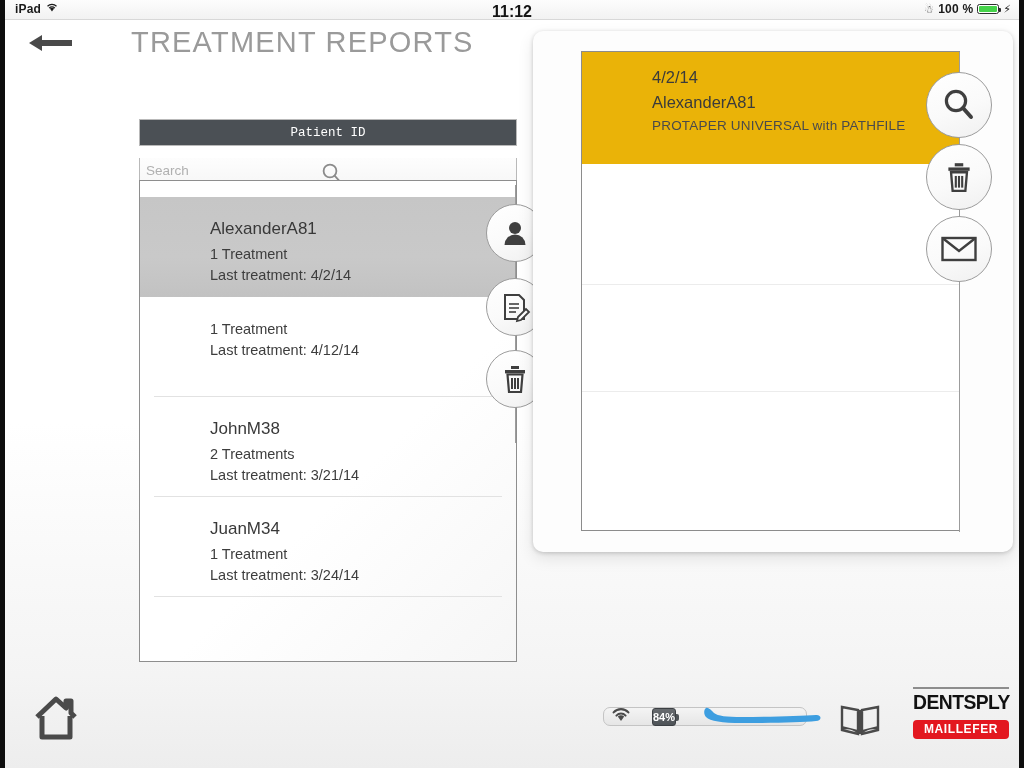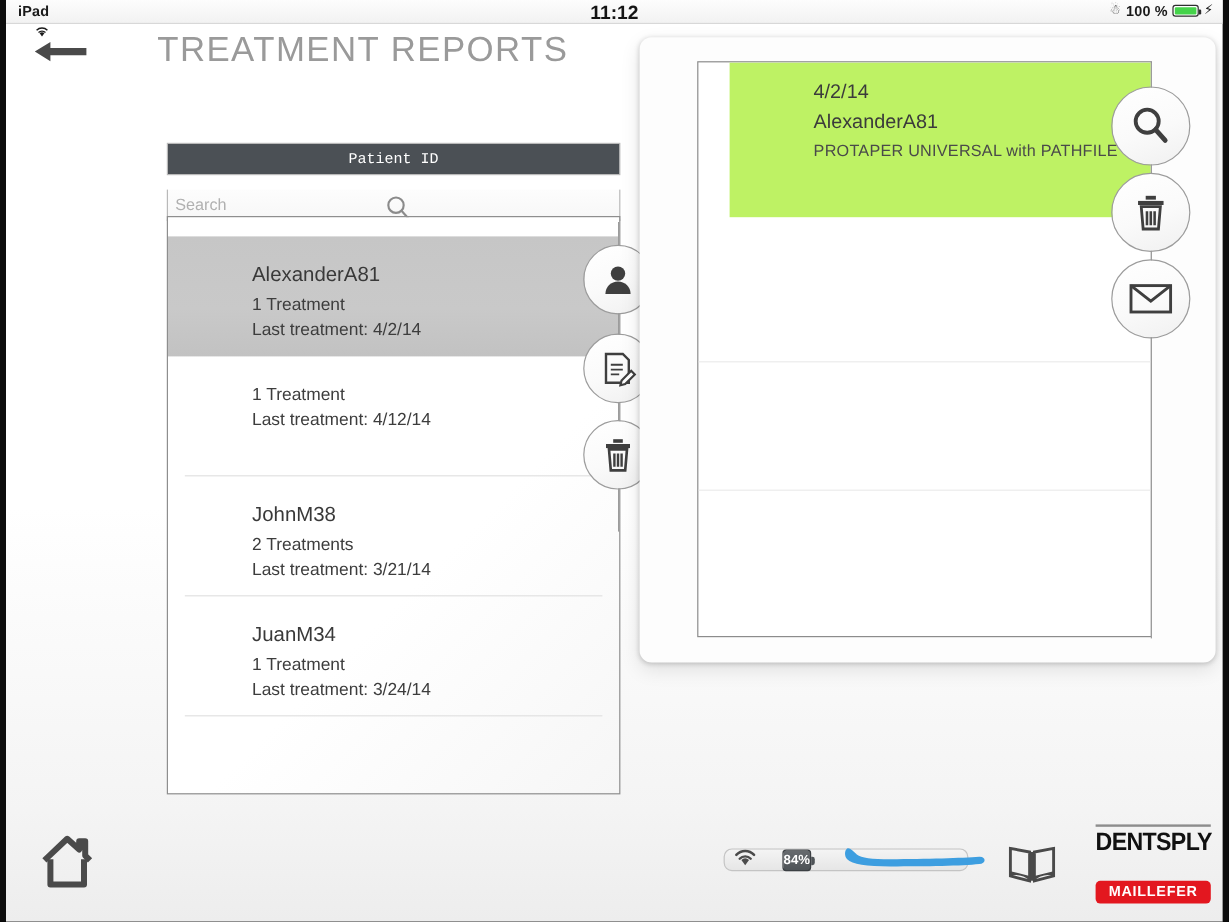--- a/index.html
+++ b/index.html
@@ -16,21 +16,21 @@
     border-right:5px solid #0d0d0d;
     box-sizing:border-box;
   }
   
   #statusbar{
     position:absolute;left:0;top:0;width:100%;height:20px;
     background:linear-gradient(180deg,#fdfdfd 0%,#f2f2f2 100%);
     border-bottom:1px solid #d8d8d8;
     box-sizing:border-box;
   }
-  #statusbar .sb-left{position:absolute;left:10px;top:2px;display:flex;align-items:flex-end;gap:5px;flex-direction:column;}
+  #statusbar .sb-left{position:absolute;left:10px;top:2px;display:flex;align-items:flex-start;gap:5px;}
   #statusbar .sb-center{position:absolute;left:0;top:3px;width:100%;text-align:center;}
   #statusbar .sb-right{position:absolute;right:8px;top:2px;display:flex;align-items:center;gap:4px;}
   .sb-text{font-size:12px;color:#1a1a1a;font-weight:bold;letter-spacing:0.2px;}
   .sb-time{font-size:16px;color:#141414;font-weight:bold;}
   .wifi-glyph{display:inline-block;font-size:11px;color:#1a1a1a;line-height:11px;}
   .bt-glyph{font-size:11px;color:#3a3a3a;line-height:12px;}
   .battery{
     position:relative;width:22px;height:10px;border:1px solid #2e2e2e;border-radius:2.5px;
     box-sizing:border-box;background:#fff;
   }
@@ -110,21 +110,21 @@
   #detailpanel{
     position:absolute;left:528px;top:31px;width:480px;height:521px;
     background:#fdfdfd;border-radius:10px;
     box-shadow:0 1px 4px rgba(0,0,0,0.18), 0 6px 16px rgba(0,0,0,0.10);
   }
   #detailcard{
     position:absolute;left:48px;top:20px;width:379px;height:480px;
     background:#ffffff;border:1px solid #8c8c8c;box-sizing:border-box;overflow:hidden;
   }
   #detailcard .hdr{
-    height:129px;background:#bef264;box-sizing:border-box;padding:16px 0 0 70px;margin-left:26px;
+    height:112px;background:#eab308;box-sizing:border-box;padding:16px 0 0 70px;
   }
   #detailcard .hdr .d1{font-size:16.5px;color:#3b3b3b;margin-bottom:6px;}
   #detailcard .hdr .d2{font-size:16.5px;color:#3b3b3b;margin-bottom:6px;}
   #detailcard .hdr .d3{font-size:13.5px;color:#4a4a4a;letter-spacing:0.2px;}
   #detailcard .erow{height:106px;border-top:1px solid #ececec;}
   #detailcard .erow.first{border-top:none;height:120px;}
 
   
   #home-icon-btn{position:absolute;left:28px;top:694px;cursor:pointer;}
   #statuswidget{
@@ -147,21 +147,21 @@
   #book-icon-btn{position:absolute;left:834px;top:700px;cursor:pointer;}
 
   #logo{position:absolute;left:908px;top:687px;width:98px;}
   #logo .rule{height:2px;background:#8d8d8d;margin-bottom:2px;width:96px;}
   #logo .dentsply{
     font-size:21px;font-weight:bold;color:#111;letter-spacing:-0.6px;
     font-family:"Liberation Sans","DejaVu Sans",sans-serif;
     transform:scaleX(0.92);transform-origin:left center;line-height:22px;
   }
   #logo .maillefer{
-    margin-top:21px;background:#e3171f;border-radius:4px;
+    margin-top:7px;background:#e3171f;border-radius:4px;
     text-align:center;color:#fff;font-size:12px;font-weight:bold;
     letter-spacing:0.6px;padding:2px 0 3px 0;width:96px;
     font-family:"Liberation Sans","DejaVu Sans",sans-serif;
   }
 </style>
 </head>
 <body>
 
 <div id="screen">
 

